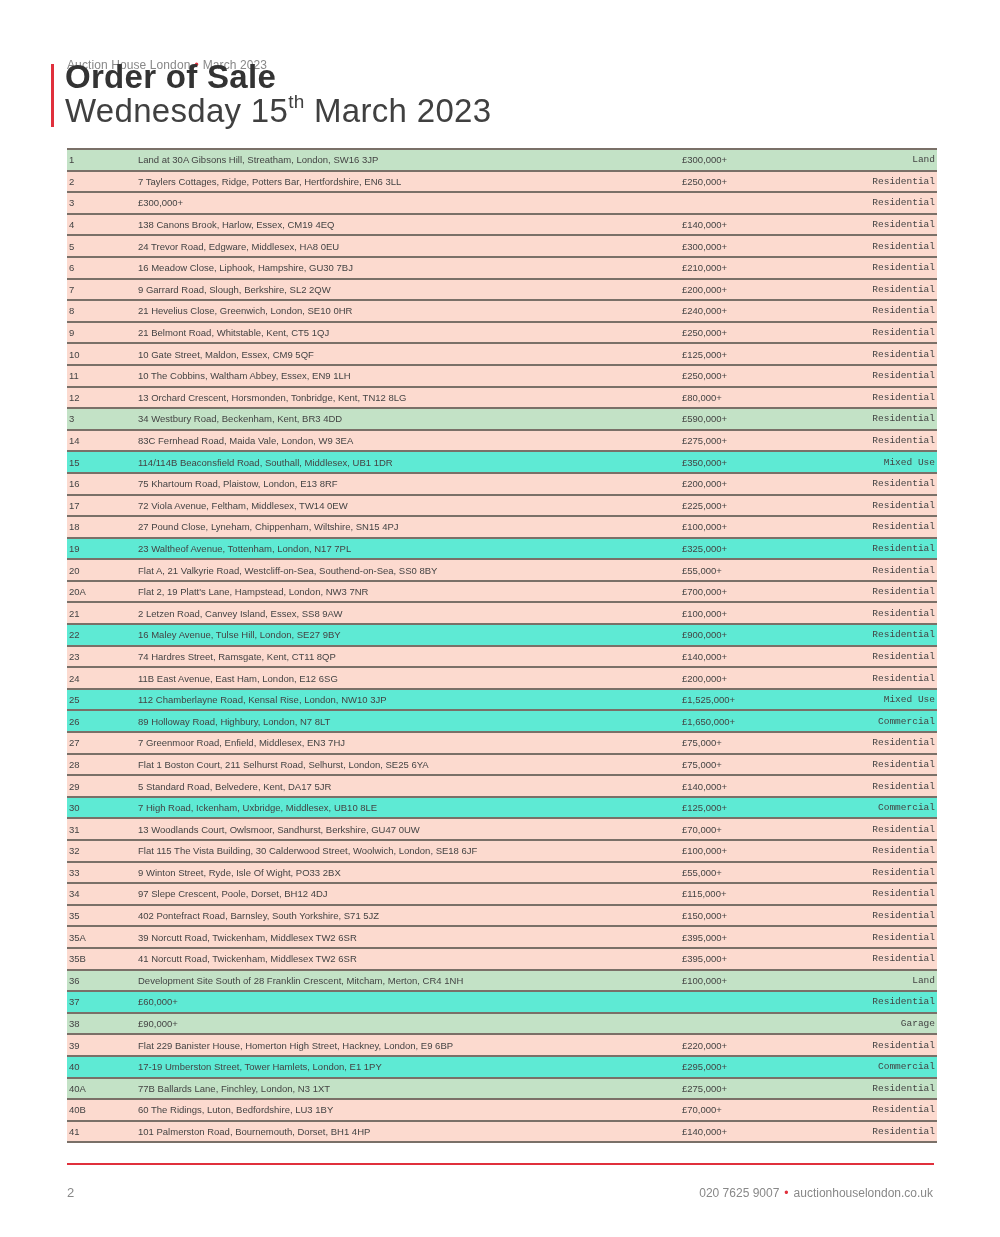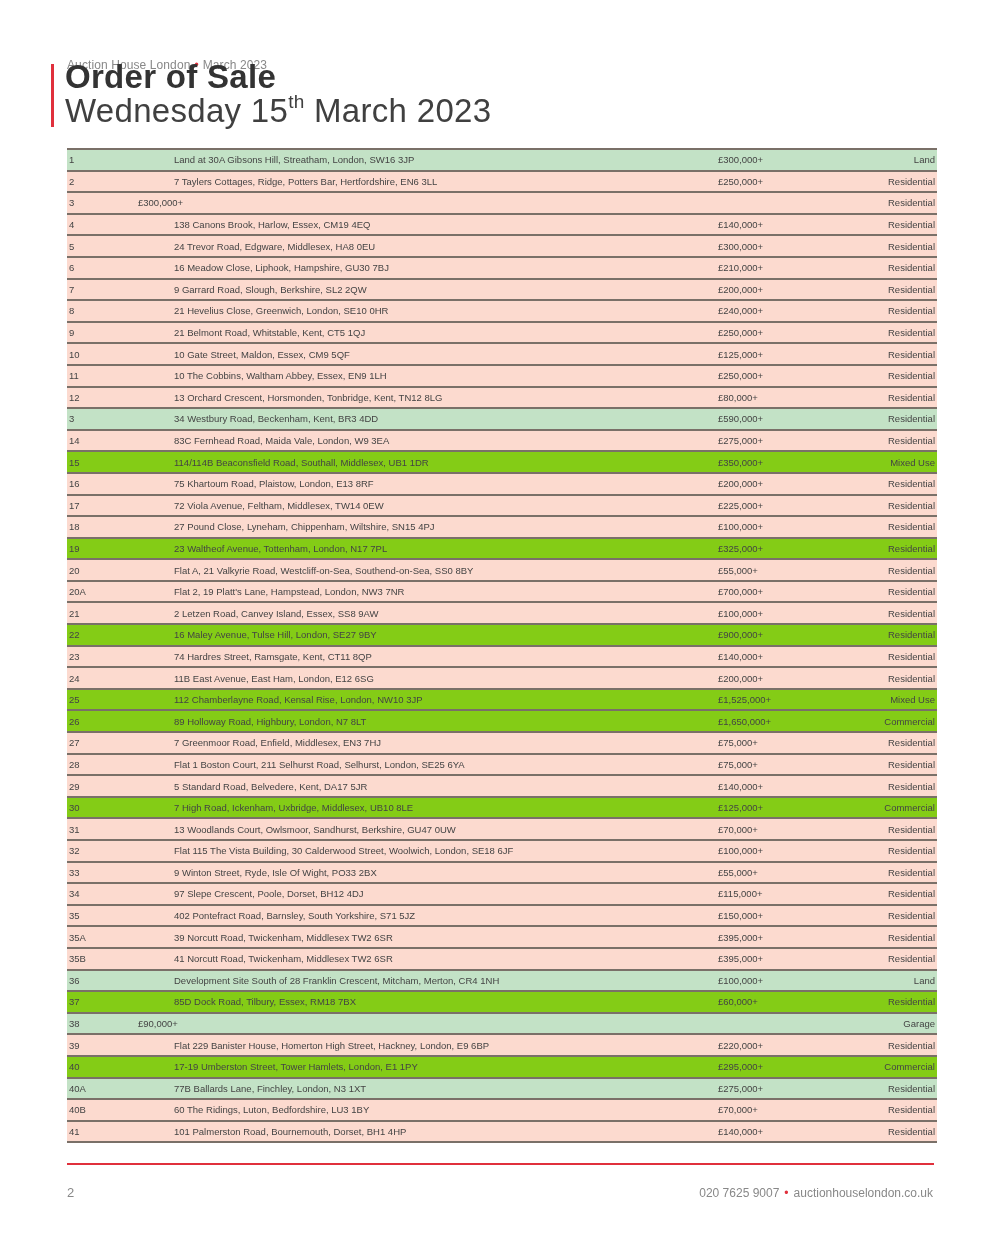--- a/index.html
+++ b/index.html
@@ -8,25 +8,25 @@
   .top-meta .dot { color: #e0303c; margin: 0 4px; }
   .title-bar { position: absolute; left: 51px; top: 64px; width: 3px; height: 63px; background: #e0303c; }
   .title-main { position: absolute; left: 65px; top: 58px; font-size: 33px; font-weight: bold; color: #333; letter-spacing: 0.3px; }
   .title-sub { position: absolute; left: 65px; top: 92px; font-size: 33px; color: #404040; letter-spacing: 0.3px; text-align: center; }
   .title-sub sup { font-size: 19px; vertical-align: 14px; line-height: 0; }
   .table { position: absolute; left: 67px; top: 148px; width: 870px; }
   .row { height: 19.6px; border-bottom: 2px solid #7a7068; display: flex; align-items: center; font-size: 9.5px; color: #444; box-sizing: content-box; }
   .row.first { border-top: 2px solid #7a7068; }
   .row.res { background: #fcdacf; }
   .row.green { background: #c3e2c6; }
-  .row.grey { background: #84cc16; }
+  .row.grey { background: #5eead4; }
   .c-lot { width: 69px; padding-left: 2px; }
-  .c-addr { width: 544px; margin-left: 36px; }
+  .c-addr { width: 544px; }
   .c-price { width: 120px; }
-  .c-type { flex: 1; text-align: right; padding-right: 2px; }
+  .c-type { flex: 1; text-align: right; padding-right: 2px; font-family: Liberation Mono, monospace; }
   .footer-line { position: absolute; left: 67px; top: 1163px; width: 867px; height: 2px; background: #e0303c; }
   .page-num { position: absolute; left: 67px; top: 1185px; font-size: 13px; color: #888; }
   .contact { position: absolute; right: 67px; top: 1186px; font-size: 12px; color: #888; }
   .contact .dot { color: #e0303c; margin: 0 5px; }
 </style>
 </head>
 <body>
 
 <div class="top-meta">
   <span>Auction House London</span><span class="dot">•</span><span>March 2023</span>
@@ -265,21 +265,20 @@
       <div class="c-type">Residential</div>
     </div>
     <div class="row green">
       <div class="c-lot">36</div>
       <div class="c-addr">Development Site South of 28 Franklin Crescent, Mitcham, Merton, CR4 1NH</div>
       <div class="c-price">£100,000+</div>
       <div class="c-type">Land</div>
     </div>
     <div class="row grey">
       <div class="c-lot">37</div>
-      <div class="c-addr">85D Dock Road, Tilbury, Essex, RM18 7BX</div>
       <div class="c-price">£60,000+</div>
       <div class="c-type">Residential</div>
     </div>
     <div class="row green">
       <div class="c-lot">38</div>
       <div class="c-price">£90,000+</div>
       <div class="c-type">Garage</div>
     </div>
     <div class="row res">
       <div class="c-lot">39</div>

